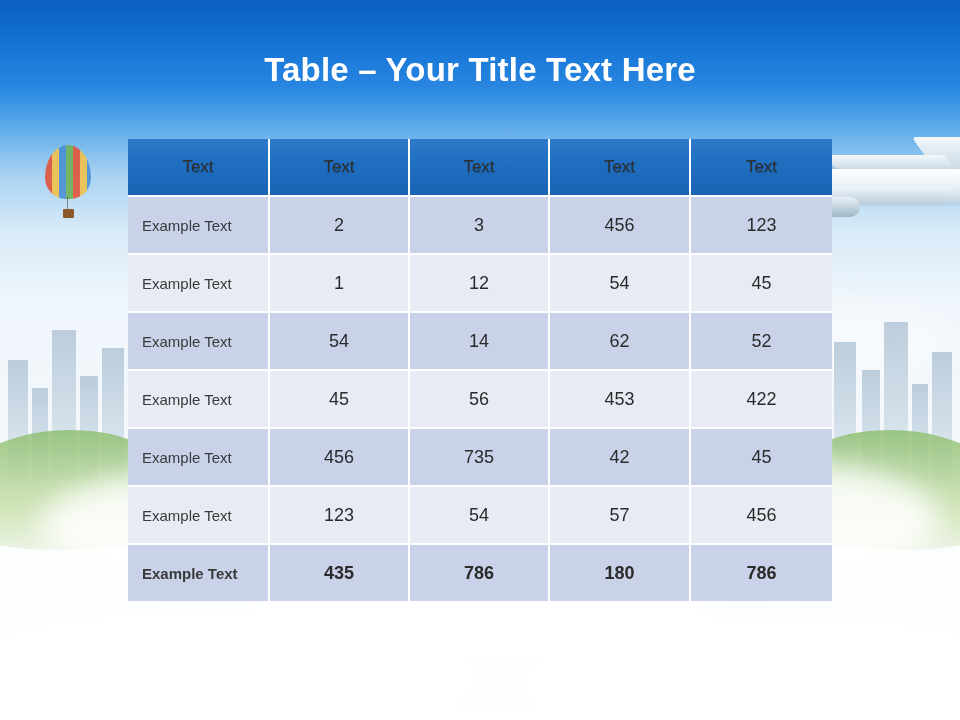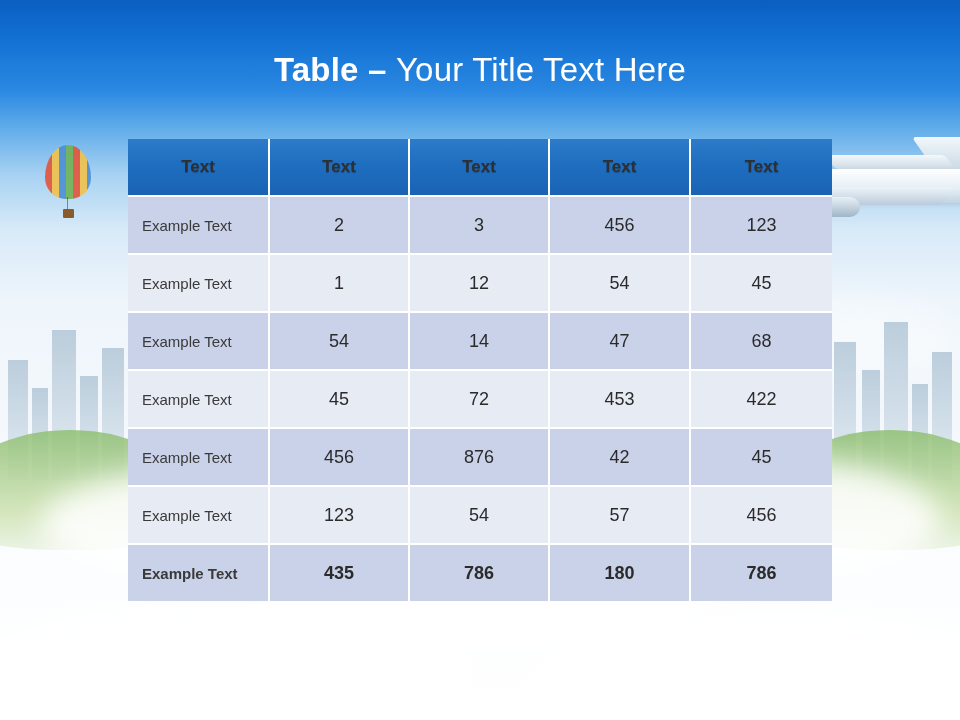--- a/index.html
+++ b/index.html
@@ -170,21 +170,21 @@
     font-size: 33px;
     line-height: 44px;
     color: #ffffff;
     letter-spacing: .2px;
     white-space: nowrap;
   }
   .title .strong {
     font-weight: bold;
   }
   .title .light {
-    font-weight: normal;
+    font-weight: bold;
   }
 
   
   .table-wrap {
     position: absolute;
     left: 128px; top: 139px;
     width: 704px;
   }
   table.data {
     border-collapse: separate;
@@ -201,21 +201,21 @@
     font-size: 17px;
     color: #2f2f2f;
     vertical-align: middle;
   }
   table.data th:last-child,
   table.data td:last-child { border-right: none; }
 
   thead th {
     background: linear-gradient(to bottom, #2d7bc8 0%, #1f6ec0 45%, #1a63b4 100%);
     color: #ffffff;
-    font-weight: bold;
+    font-weight: normal;
     font-size: 20px;
     text-align: center;
     height: 58px;
     text-shadow: 0 1px 1px rgba(0,0,0,.28);
     border-bottom: 2px solid #ffffff;
   }
   thead th.first {
     text-align: center;
   }
 
@@ -328,34 +328,34 @@
           <td class="label">Example Text</td>
           <td class="num">1</td>
           <td class="num">12</td>
           <td class="num">54</td>
           <td class="num">45</td>
         </tr>
         <tr class="odd">
           <td class="label">Example Text</td>
           <td class="num">54</td>
           <td class="num">14</td>
-          <td class="num">47</td>
-          <td class="num">68</td>
+          <td class="num">62</td>
+          <td class="num">52</td>
         </tr>
         <tr class="even">
           <td class="label">Example Text</td>
           <td class="num">45</td>
-          <td class="num">72</td>
+          <td class="num">56</td>
           <td class="num">453</td>
           <td class="num">422</td>
         </tr>
         <tr class="odd">
           <td class="label">Example Text</td>
           <td class="num">456</td>
-          <td class="num">876</td>
+          <td class="num">735</td>
           <td class="num">42</td>
           <td class="num">45</td>
         </tr>
         <tr class="even">
           <td class="label">Example Text</td>
           <td class="num">123</td>
           <td class="num">54</td>
           <td class="num">57</td>
           <td class="num">456</td>
         </tr>

